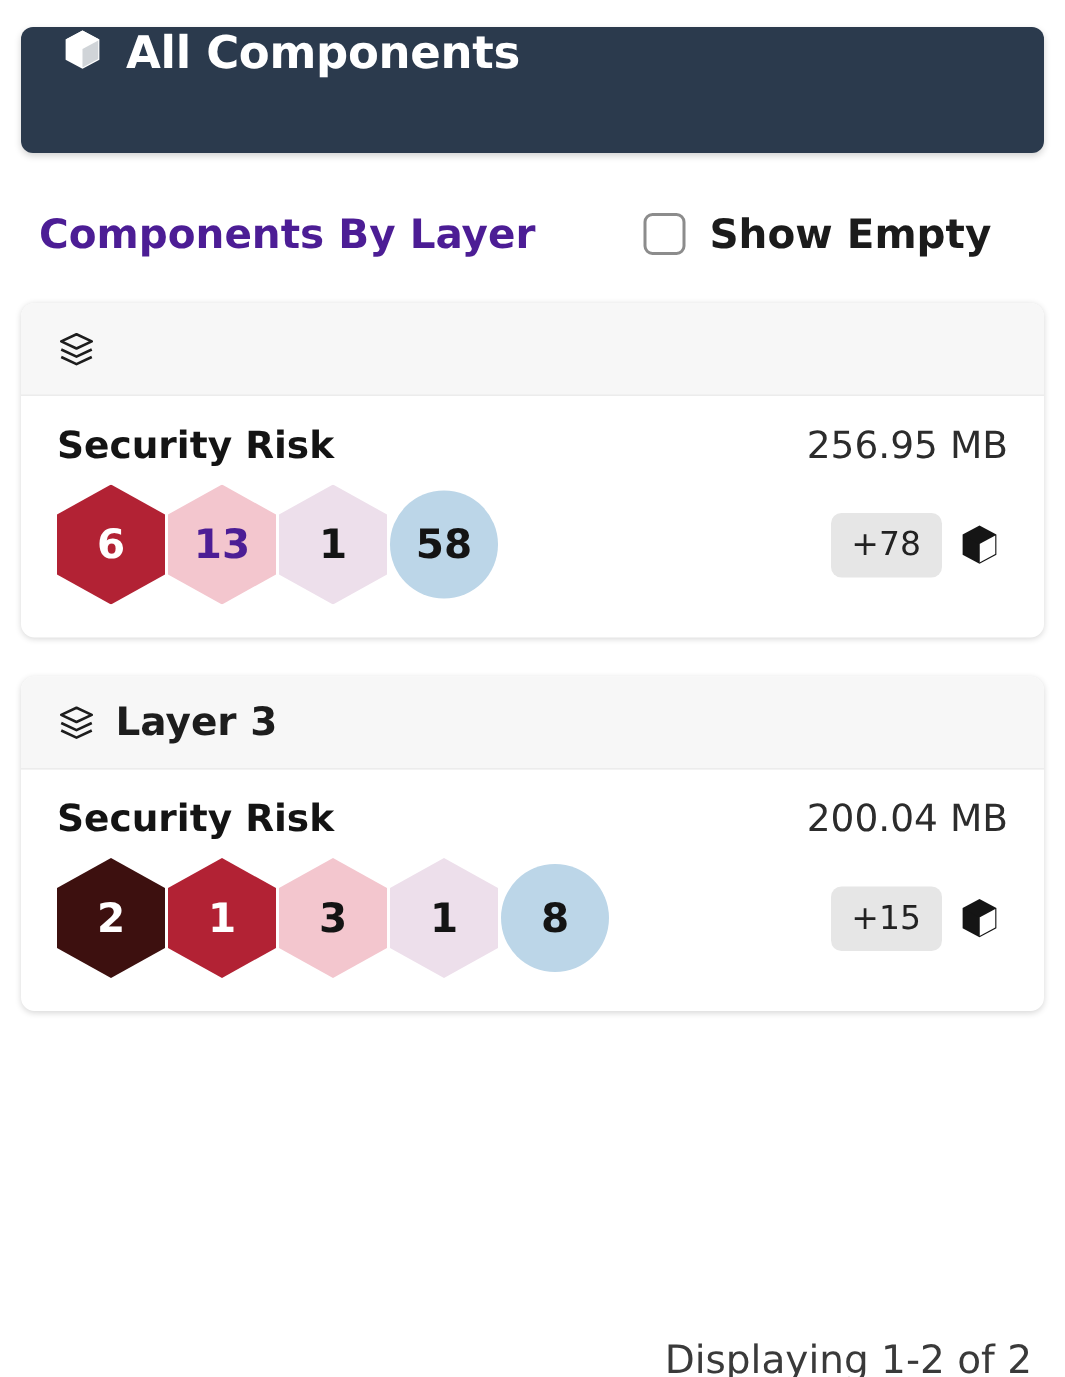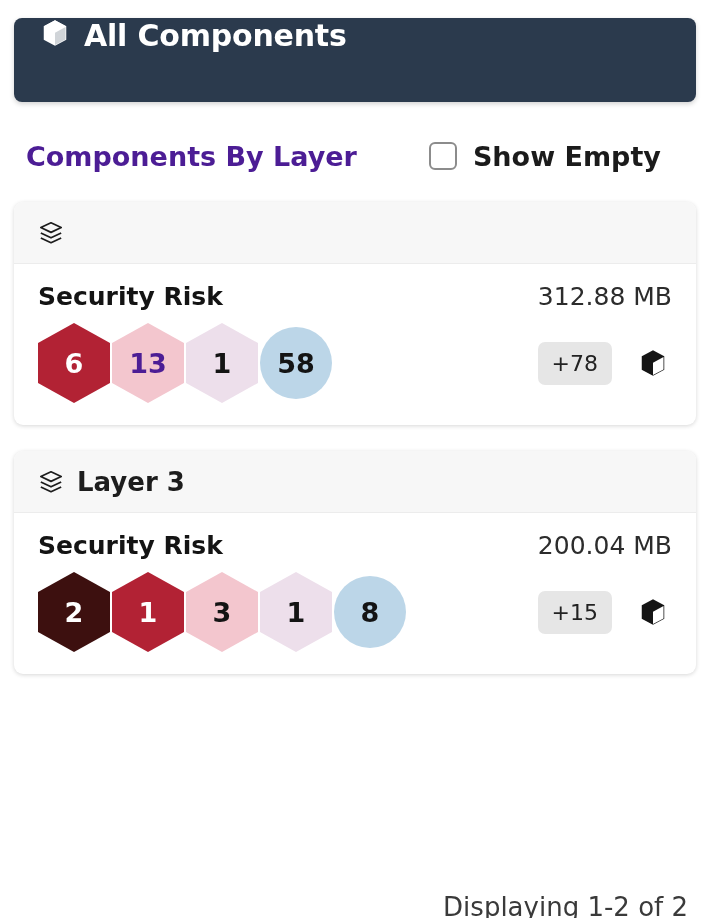--- a/index.html
+++ b/index.html
@@ -163,21 +163,21 @@
     align-items: center;
     justify-content: center;
     font-size: 27px;
     font-weight: bold;
     flex: 0 0 72px;
   }
 
   .right-group {
     display: flex;
     align-items: center;
-    gap: 26px;
+    gap: 10px;
     padding-right: 4px;
   }
   .more-pill {
     background: #e6e6e6;
     border-radius: 7px;
     padding: 9px 14px;
     font-size: 22px;
     color: #222222;
   }
   .box-icon {
@@ -230,21 +230,21 @@
               <path d="M12 2.6 21.4 7 12 11.4 2.6 7z"></path>
               <path d="M2.6 12 12 16.4 21.4 12"></path>
               <path d="M2.6 16.6 12 21 21.4 16.6"></path>
             </g>
           </svg>
         </span>
       </div>
       <div class="card-body">
         <div class="row-top">
           <span class="risk-label">Security Risk</span>
-          <span class="size-label">312.88 MB</span>
+          <span class="size-label">256.95 MB</span>
         </div>
         <div class="row-bottom">
           <div class="badges">
             <span class="hex" style="background: rgb(178, 34, 52); color: rgb(255, 255, 255);">6</span>
             <span class="hex" style="background: rgb(243, 198, 206); color: #4c1d95;">13</span>
             <span class="hex" style="background: rgb(237, 223, 235); color: rgb(20, 20, 20);">1</span>
             <span class="circ" style="background: rgb(188, 214, 232); color: rgb(20, 20, 20);">58</span>
           </div>
           <div class="right-group">
             <span class="more-pill">+78</span>

